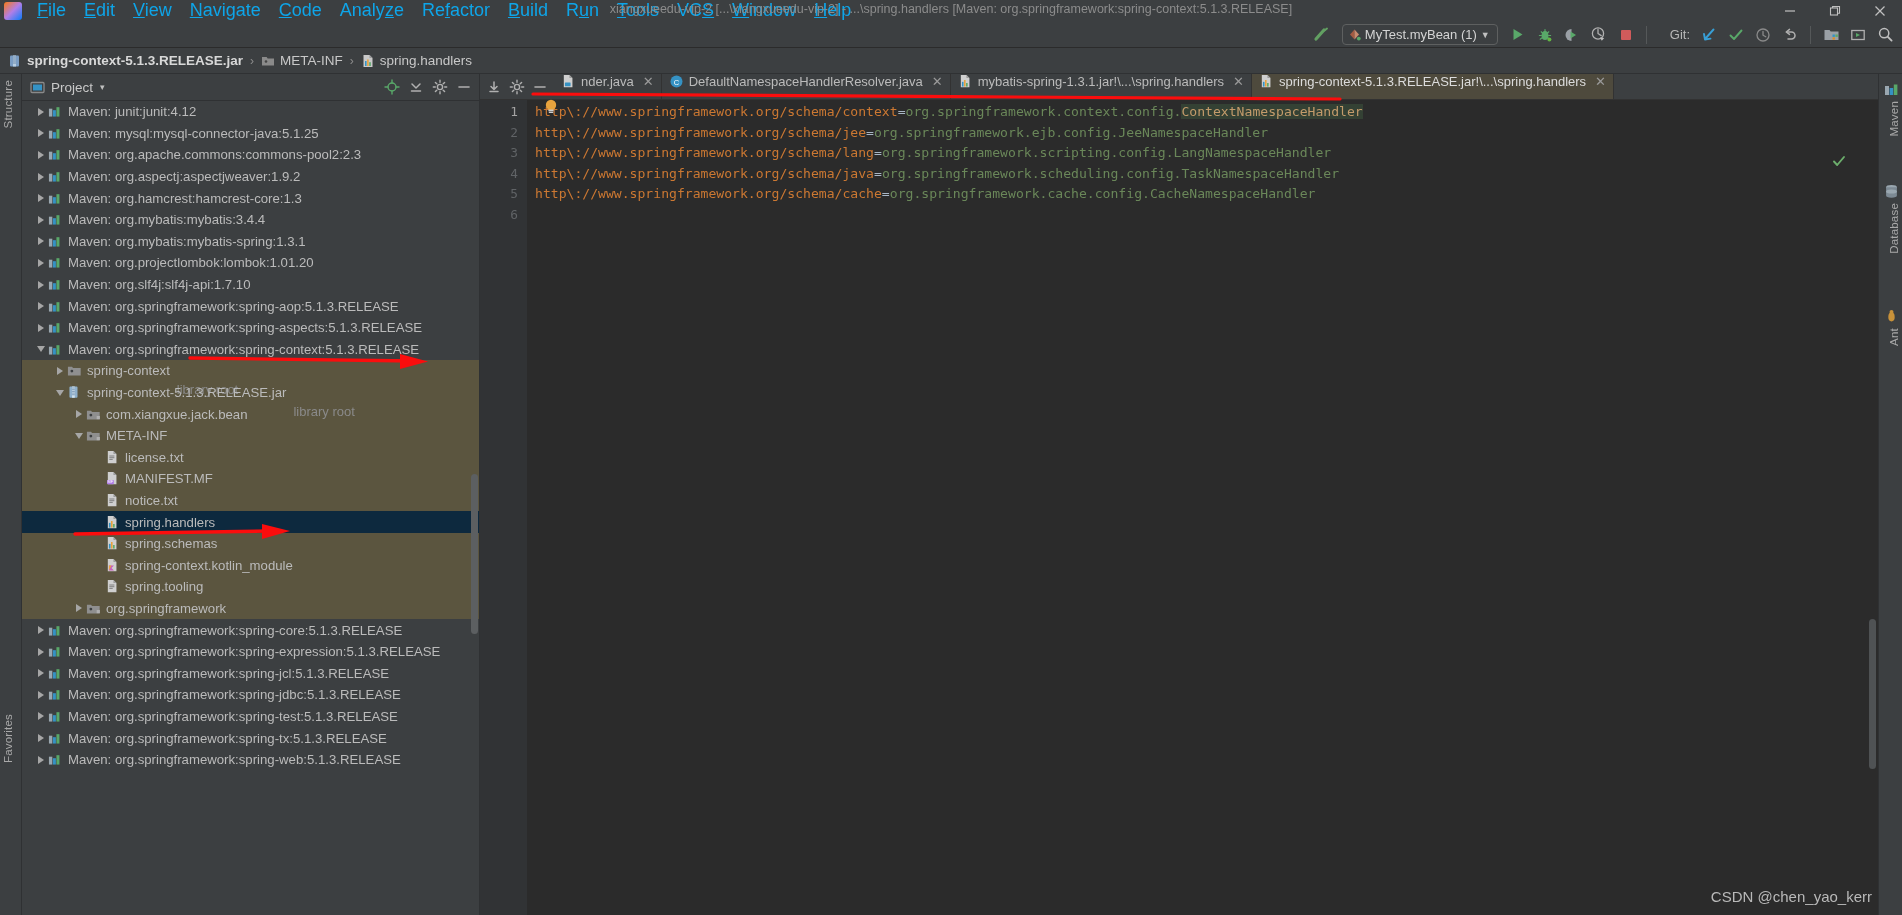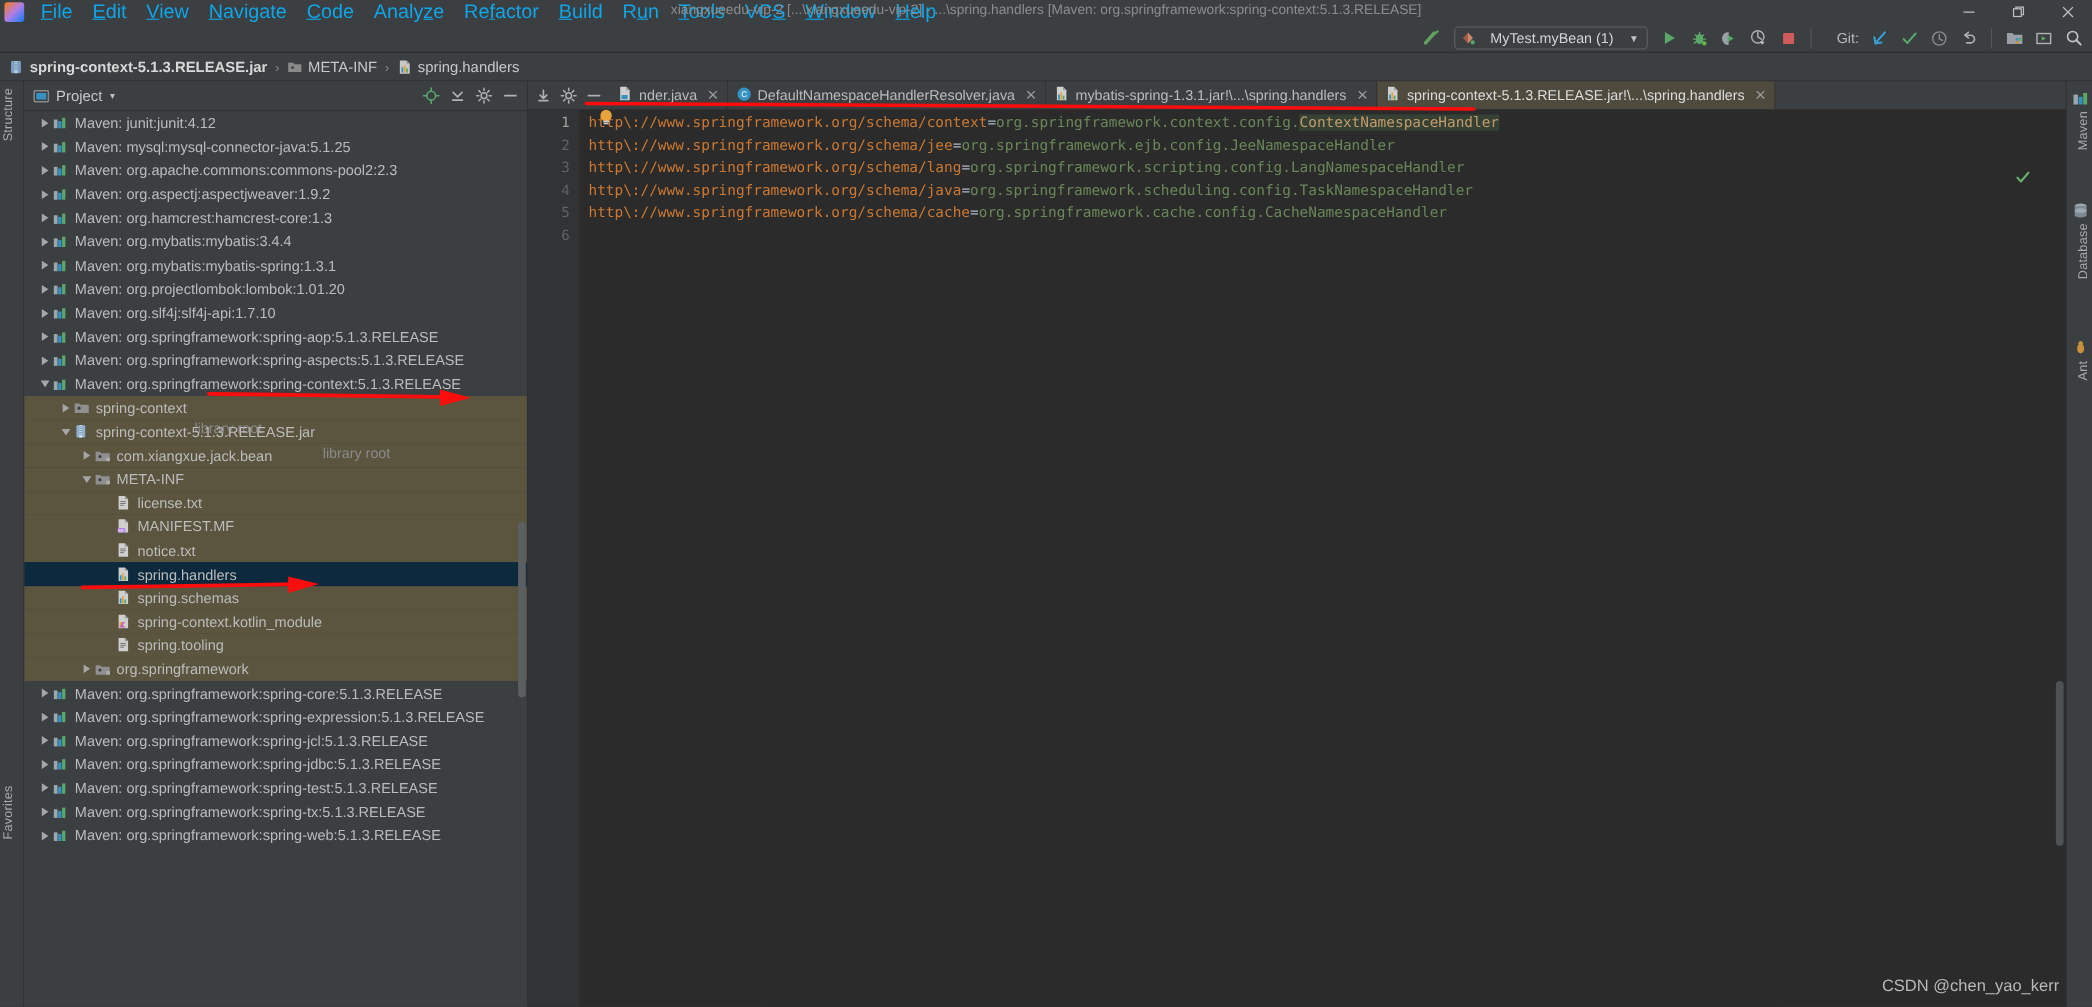--- a/index.html
+++ b/index.html
@@ -44,21 +44,21 @@
     position: absolute; top: 21px; left: 0; width: 1902px; height: 27px;
     background: #3c3f41; display: flex; align-items: center;
     border-bottom: 1px solid #2b2b2b;
   }
   .tb-right { position: absolute; right: 0; top: 0; height: 27px; display: flex; align-items: center; gap: 1px; padding-right: 4px;}
   .tb-ico {
     width: 26px; height: 24px; display: flex; align-items: center; justify-content: center;
     border-radius: 3px; color: #b8b8b8;
   }
   .run-config {
-    display: flex; align-items: center; gap: 14px;
+    display: flex; align-items: center; gap: 4px;
     border: 1px solid #5e6060; border-radius: 4px;
     height: 21px; padding: 0 7px 0 5px; margin: 0 6px;
     color: #d4d4d4; font-size: 13px; white-space: nowrap;
   }
   .sep-v { width: 1px; height: 18px; background: #555859; margin: 0 6px; }
   .git-label { color: #b8b8b8; font-size: 13px; margin: 0 5px 0 16px; }
 
   
   .navbar {
     position: absolute; top: 48px; left: 0; width: 1902px; height: 26px;
@@ -127,21 +127,21 @@
     position: absolute; top: 74px; left: 480px; right: 24px; bottom: 0;
     background: #2b2b2b;
   }
   .tabbar {
     position: absolute; top: 0; left: 0; right: 0; height: 26px;
     background: #3c3f41; display: flex; align-items: stretch;
     border-bottom: 1px solid #323232;
   }
   .tb-left-btns { display: flex; align-items: center; gap: 1px; padding: 0 3px; }
   .tab {
-    display: flex; align-items: center; gap: 5px; padding: 0 7px;
+    display: flex; gap: 5px; padding: 0 7px;
     color: #bbbbbb; font-size: 13px; white-space: nowrap;
     border-right: 1px solid #323232;
   }
   .tab.active { background: #4e4a3d; color: #dcdcdc; }
   .tab-x { color: #9a9a9a; font-size: 13px; margin-left: 4px; }
 
   .gutter {
     position: absolute; top: 26px; left: 0; width: 47px; bottom: 0;
     background: #313335;
   }

